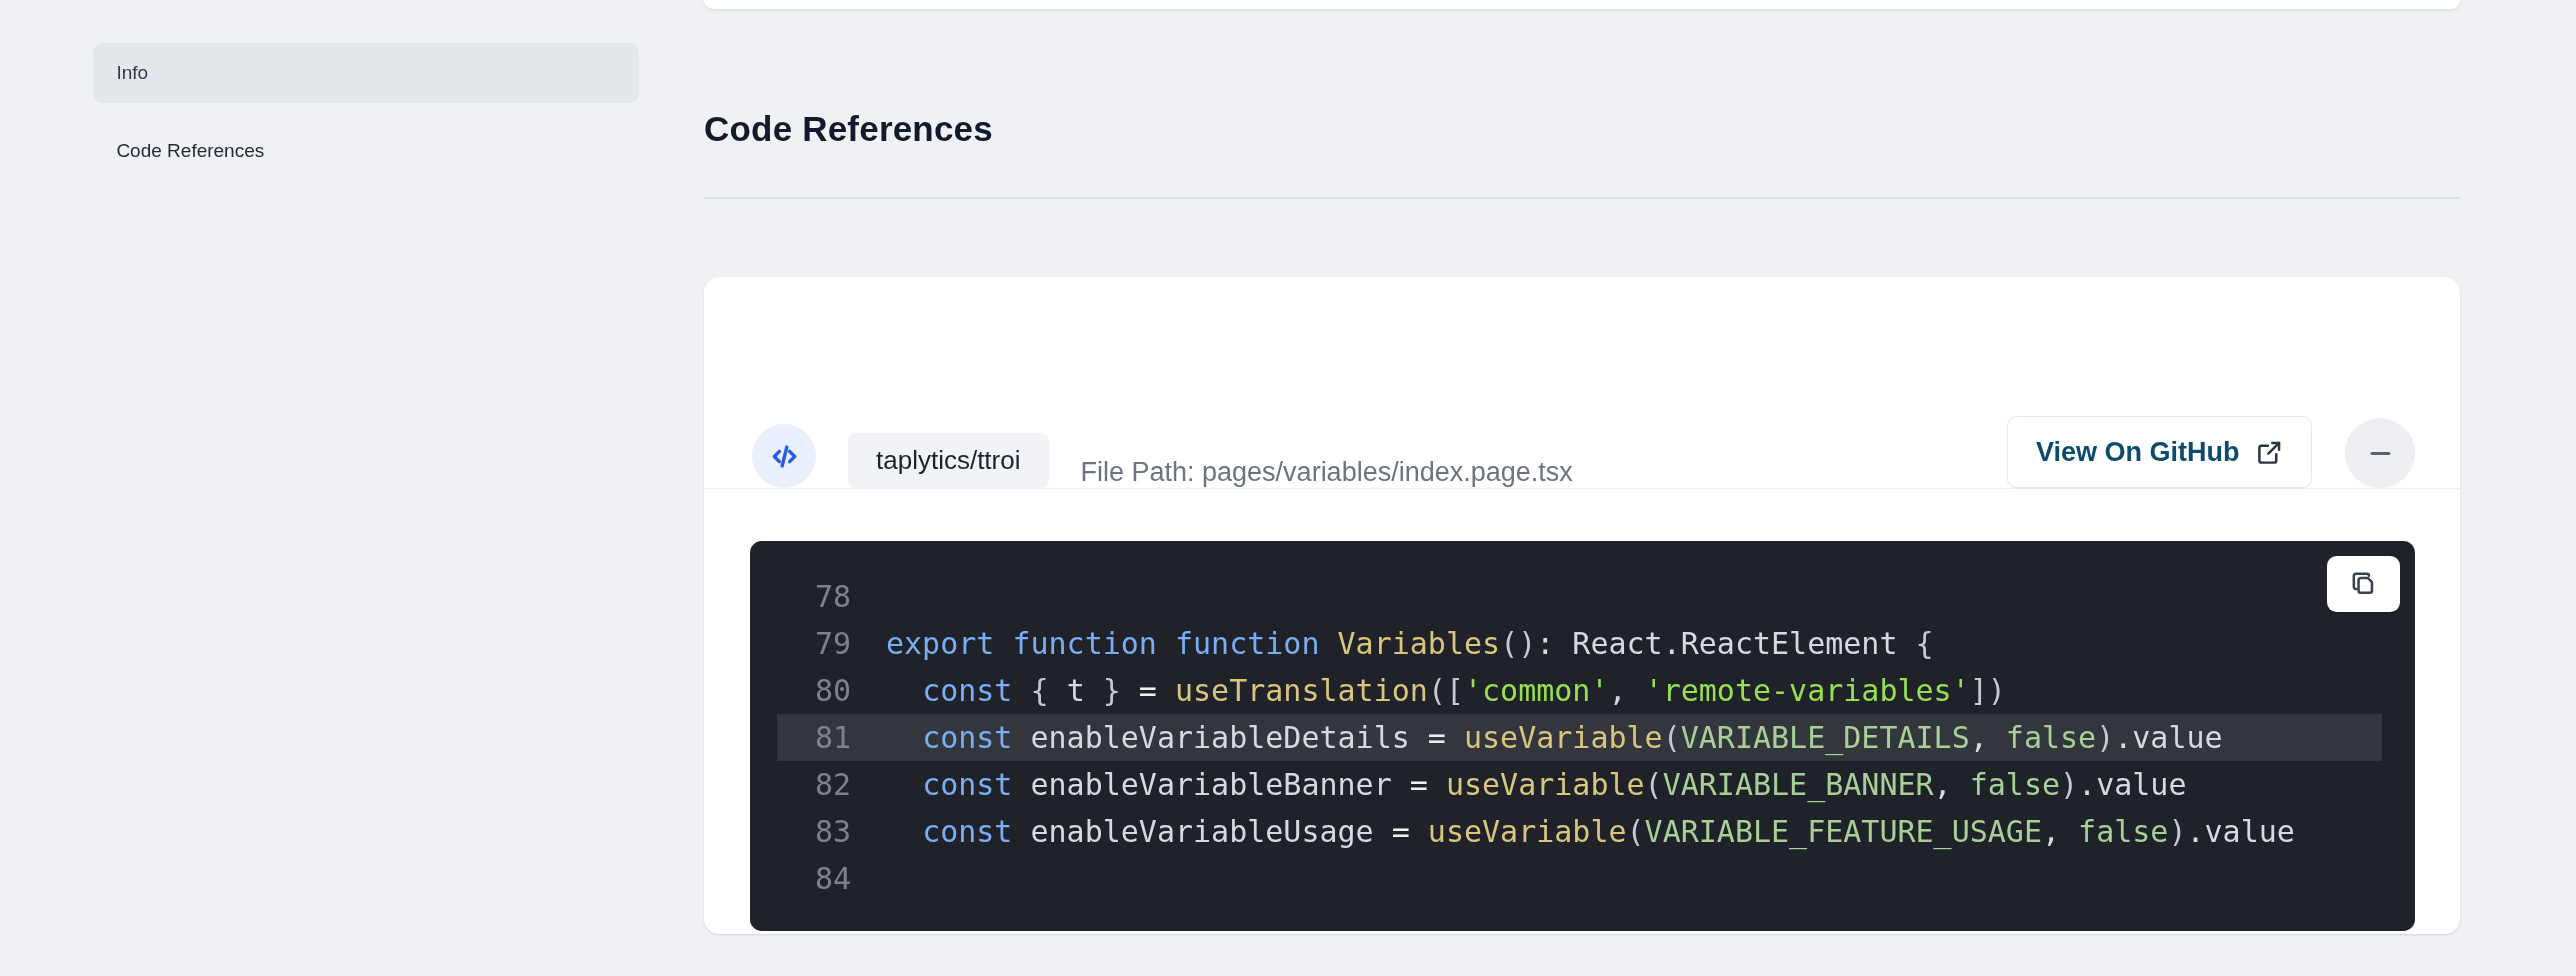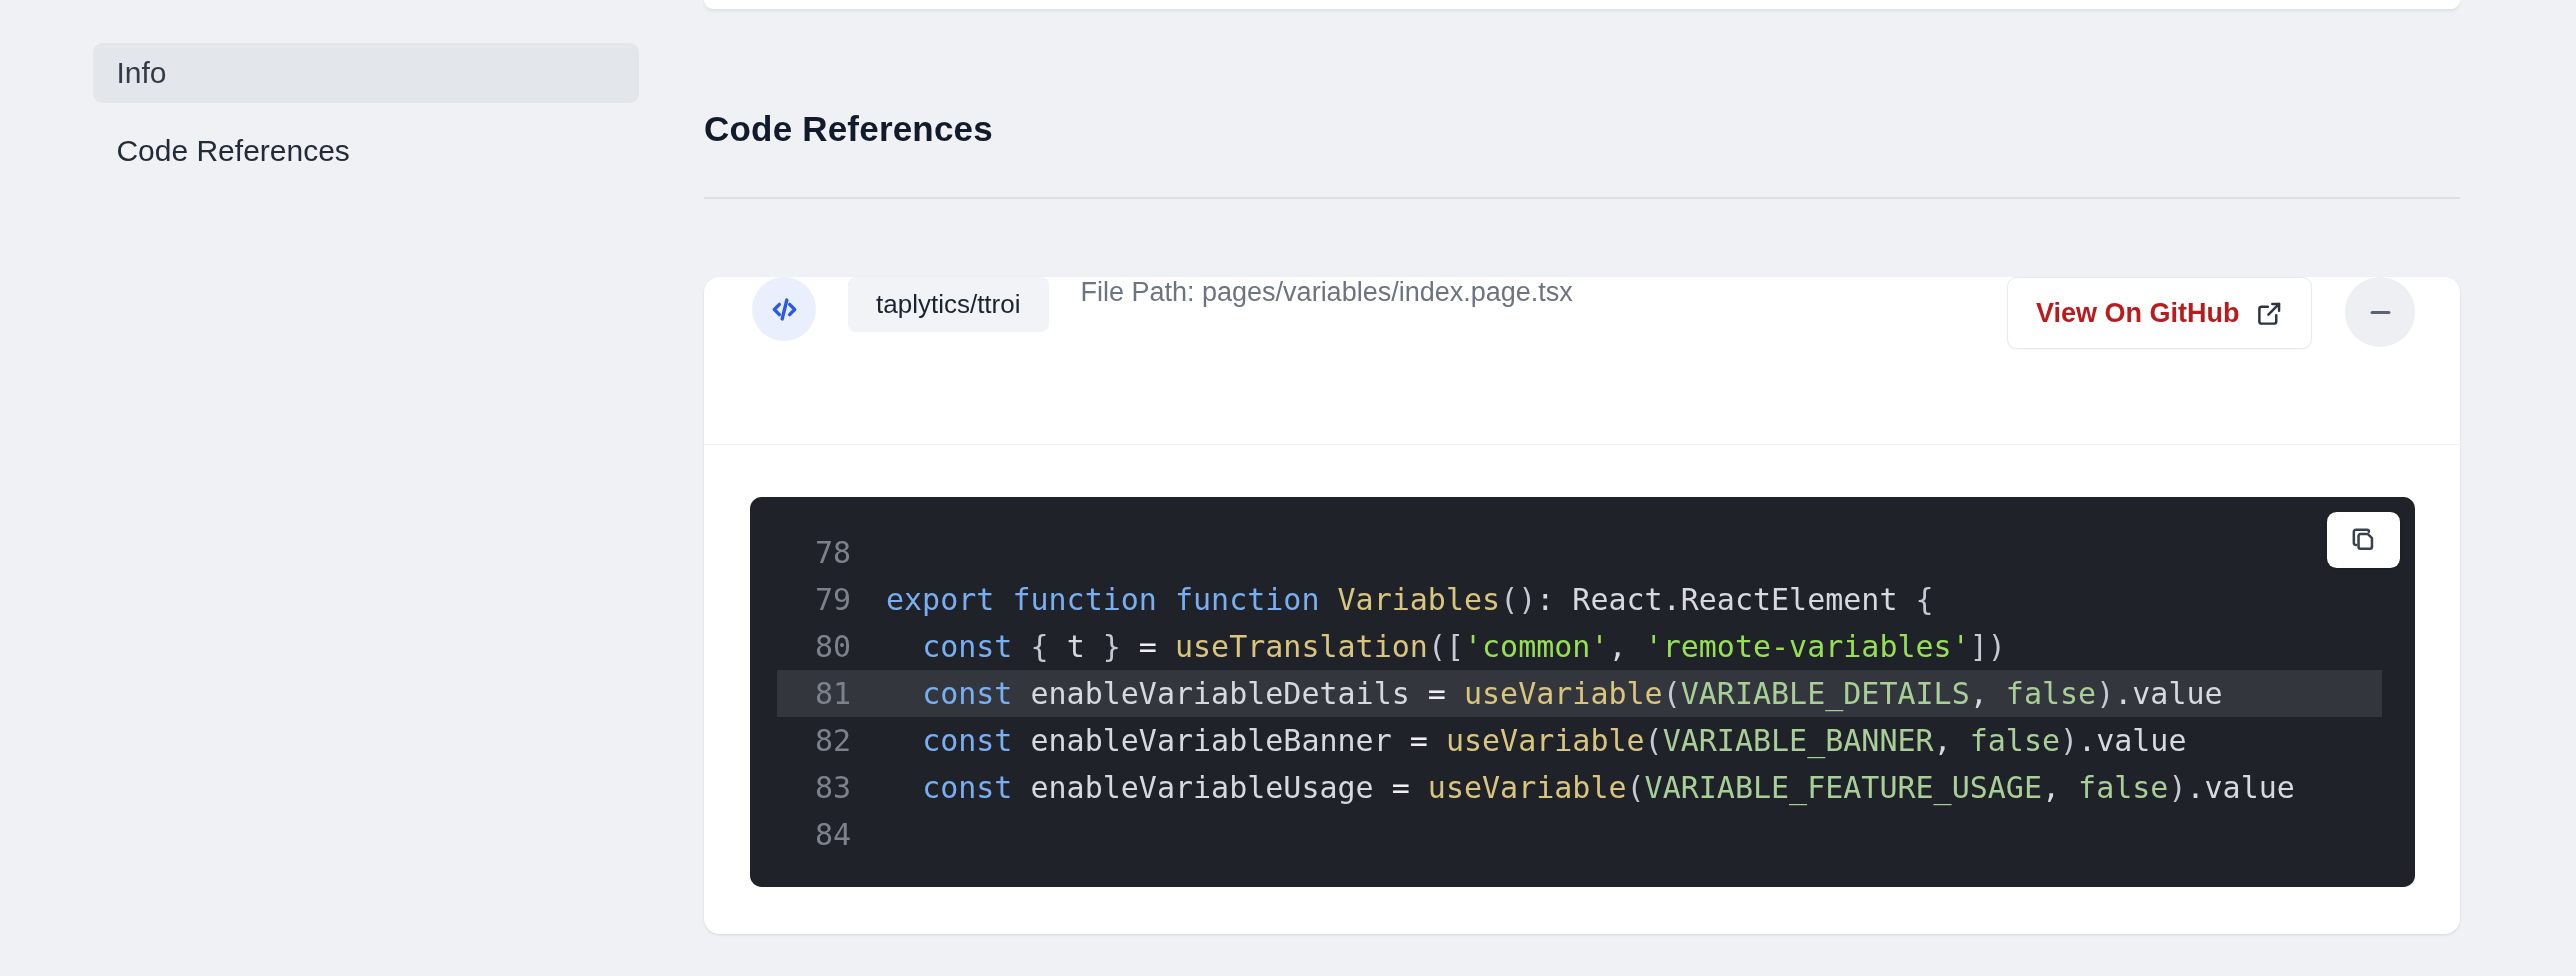--- a/index.html
+++ b/index.html
@@ -16,21 +16,21 @@
     position:absolute; left:704px; top:0; width:1756px; height:8.8px;
     background:#ffffff; border-radius:0 0 13.6px 13.6px;
     box-shadow:0 1.9px 3.9px rgba(16,24,40,.08);
   }
 
   
   .sidebar { position:absolute; left:0; top:0; width:682px; }
   .side-item {
     position:absolute; left:93px; width:546px; height:60px;
     border-radius:9.7px; display:flex; align-items:center;
-    padding-left:23.4px; font-size:30px; color:#232b39; cursor:pointer;
+    padding-left:23.4px; font-size:19px; color:#232b39; cursor:pointer;
   }
   .side-item.active { background:#e3e6eb; top:43px; color:#333b49; }
   .side-item.plain  { top:121px; font-weight:500; }
 
   
   .section-title {
     position:absolute; left:704px; top:109px;
     font-size:35px; font-weight:700; color:#121b2b; letter-spacing:0.2px;
   }
   .title-divider {
@@ -38,21 +38,21 @@
     background:#dbdee3;
   }
 
   
   .card {
     position:absolute; left:704px; top:277px; width:1756px; height:657px;
     background:#ffffff; border-radius:15.6px;
     box-shadow:0 1px 1.9px rgba(16,24,40,.05), 0 1px 2.9px rgba(16,24,40,.07);
   }
   .card-header {
-    height:168px; display:flex; align-items:flex-start;
+    height:212px; display:flex; align-items:flex-end;
     padding:0 45px 0 48px; border-bottom:1.9px solid #eef0f3;
   }
   .code-badge {
     width:64px; height:64px; border-radius:50%;
     background:var(--c-badge_bg); flex:0 0 auto;
     display:flex; align-items:center; justify-content:center;
   }
   .repo-chip {
     margin-left:32px; height:55px; padding:0 28px;
     background:#f1f3f6; border-radius:7.8px;
@@ -61,21 +61,21 @@
   }
   .file-path {
     margin-left:32px; font-size:27px; color:#6d7481; white-space:nowrap;
   }
   .spacer { flex:1; }
   .gh-btn {
     height:72px; padding:0 28px; background:#ffffff;
     border:1.9px solid #e7e9ee; border-radius:9.7px;
     box-shadow:0 1px 1.9px rgba(16,24,40,.04);
     display:flex; align-items:center; gap:16.6px;
-    font-size:27px; font-weight:600; color:#b91c1c; cursor:pointer;
+    font-size:27px; font-weight:600; color:#0c4a6e; cursor:pointer;
     font-family:"Liberation Sans", sans-serif;
   }
   .minus-btn {
     margin-left:33px; width:70px; height:70px; border-radius:50%;
     background:#edeff2; border:none; cursor:pointer; flex:0 0 auto;
     display:flex; align-items:center; justify-content:center;
   }
 
   
   .code-block {

